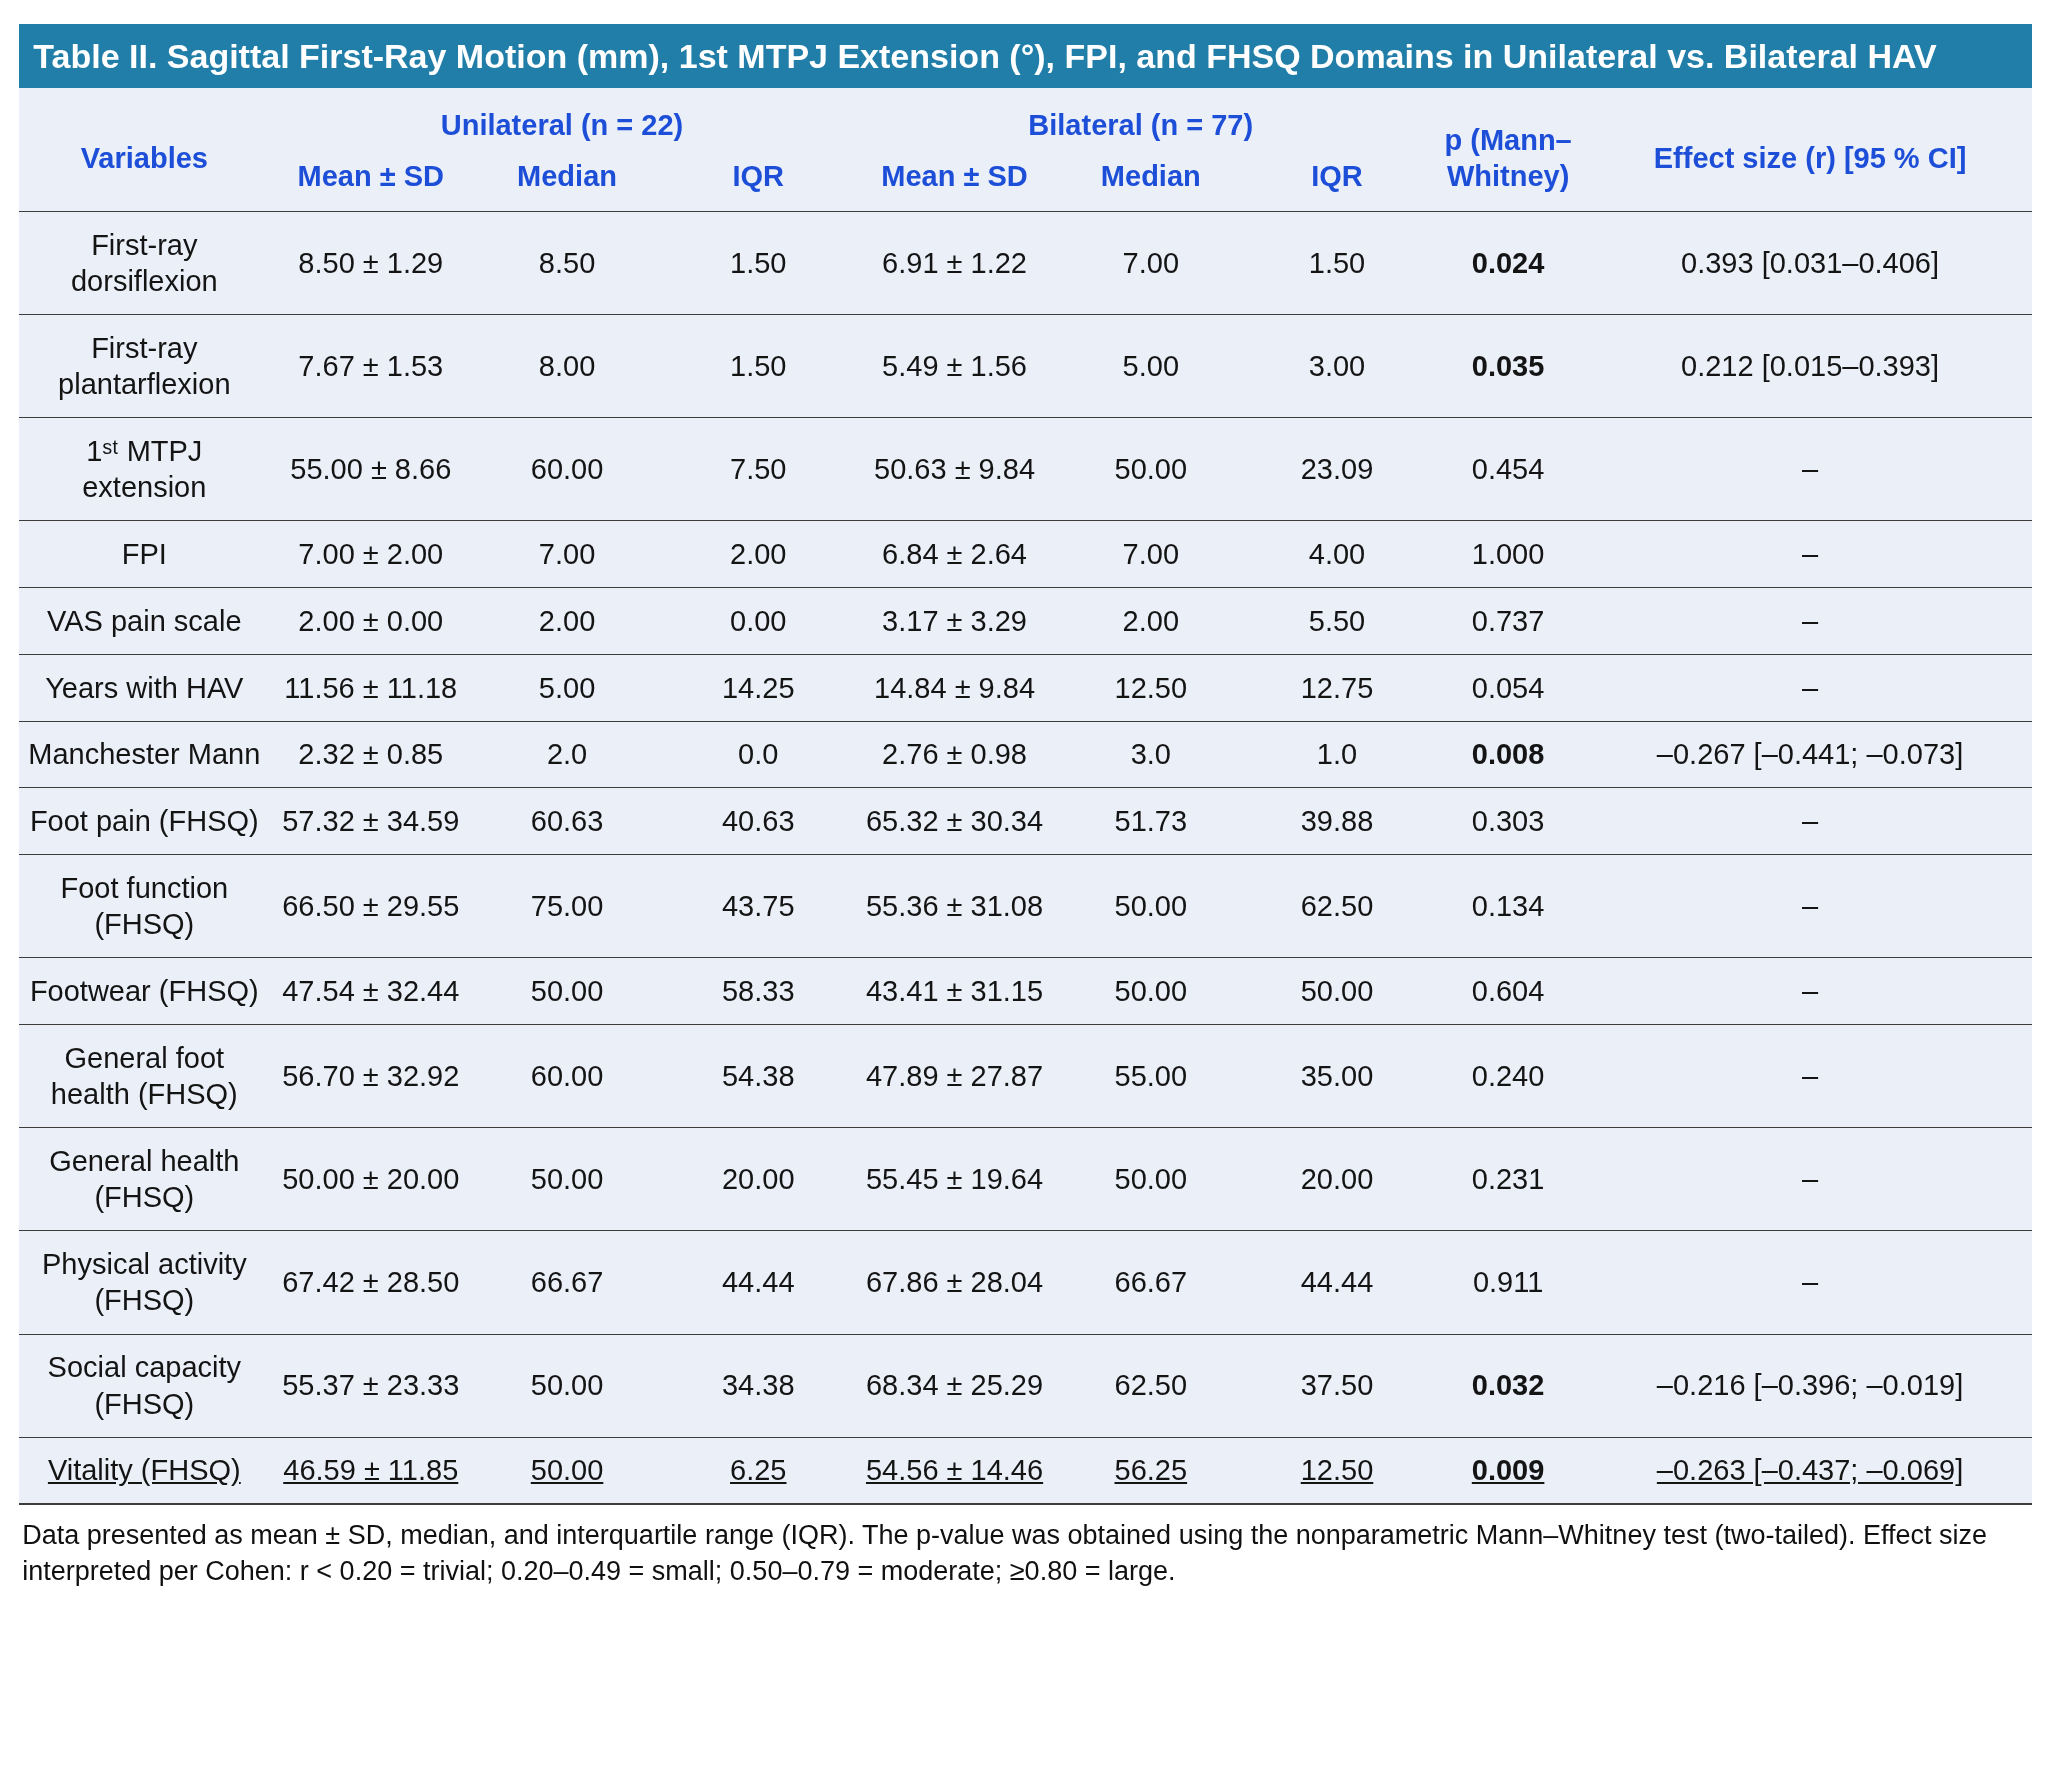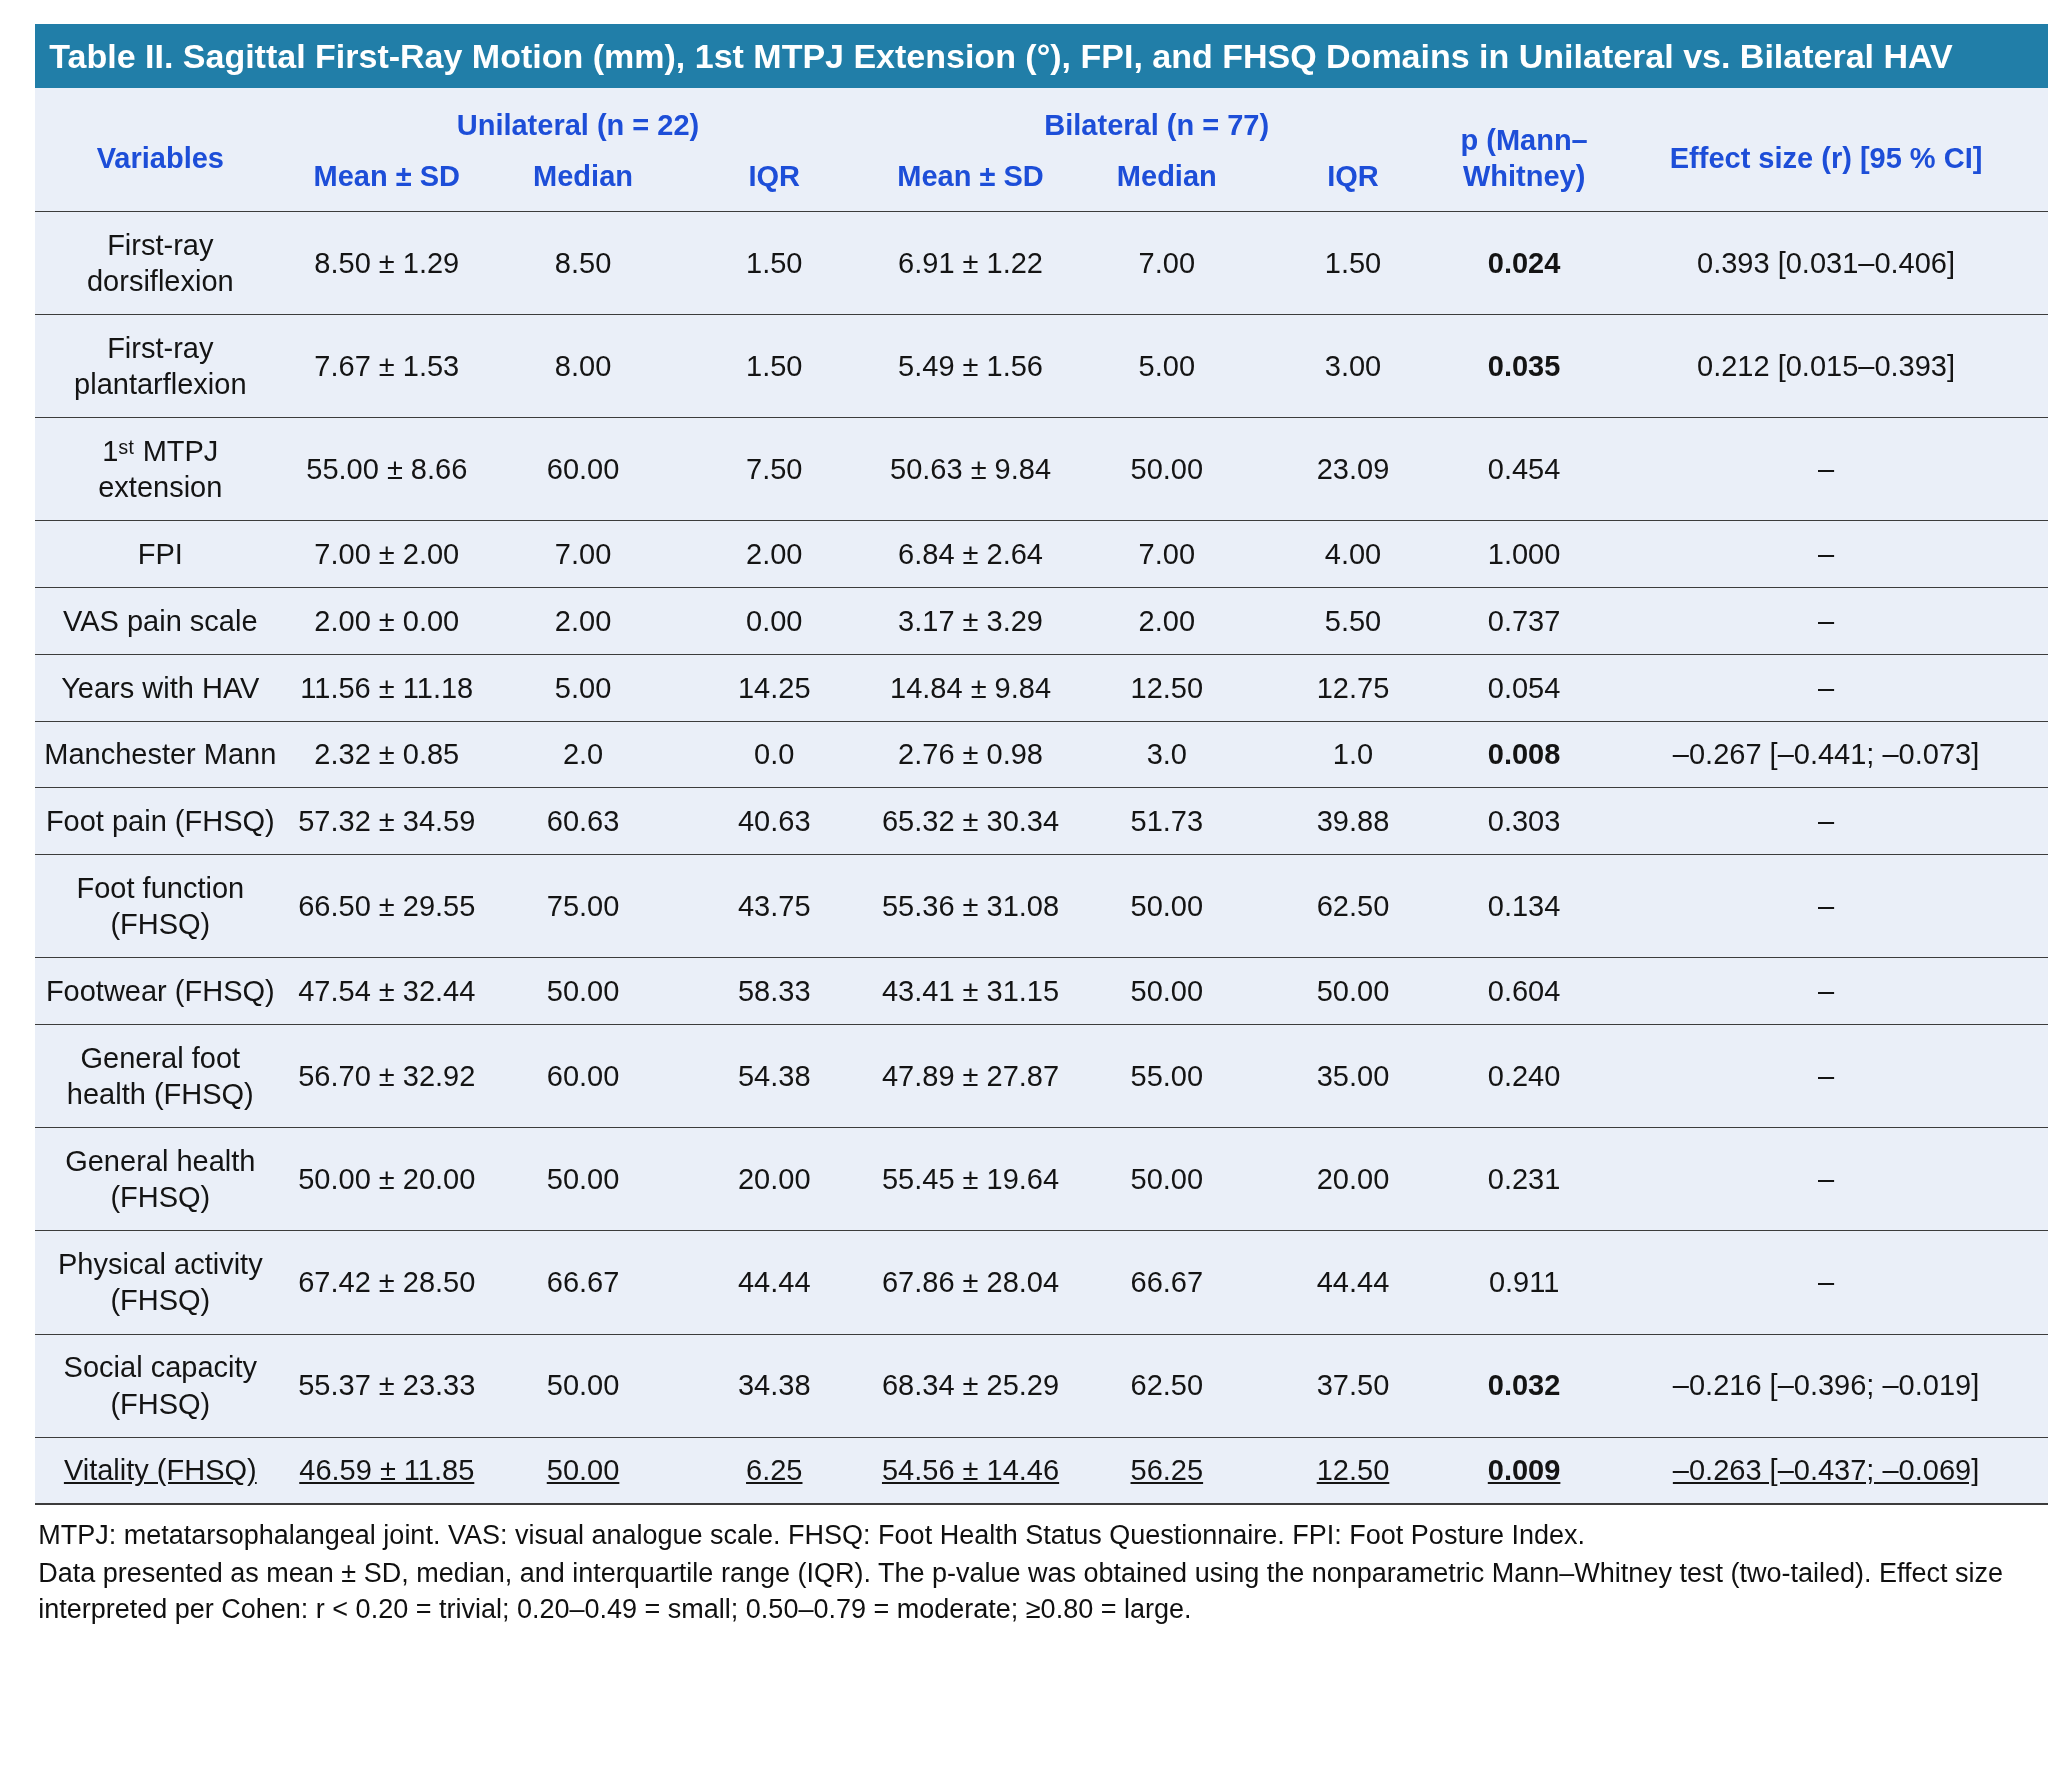--- a/index.html
+++ b/index.html
@@ -7,21 +7,20 @@
     padding: 0;
     background: #ffffff;
     font-family: "Liberation Sans", "DejaVu Sans", sans-serif;
     color: #141414;
   }
   .page {
     width: 2050px;
     box-sizing: border-box;
     padding: 24px 18.5px 9.2px 18.5px;
     background: #ffffff;
-    margin-left: 16px;
   }
   .title-bar {
     background: #217EA8;
     color: #ffffff;
     font-weight: 700;
     font-size: 34px;
     line-height: 1.1;
     padding: 14px 14.8px 13px 14.8px;
   }
   table.data-table {
@@ -279,18 +278,17 @@
           <td class="cell-bi-mean-sd">54.56 ± 14.46</td>
           <td class="cell-bi-median">56.25</td>
           <td class="cell-bi-iqr">12.50</td>
           <td class="cell-p bold">0.009</td>
           <td class="cell-effect">–0.263 [–0.437; –0.069]</td>
         </tr>
       </tbody>
   </table>
 
   <div class="footnotes">
-    <p>MTPJ: metatarsophalangeal joint. VAS: visual analogue scale. FHSQ: Foot Health Status Questionnaire. FPI: Foot Posture Index.</p>
     <p>Data presented as mean ± SD, median, and interquartile range (IQR). The p-value was obtained using the nonparametric Mann–Whitney test (two-tailed). Effect size interpreted per Cohen: r &lt; 0.20 = trivial; 0.20–0.49 = small; 0.50–0.79 = moderate; ≥0.80 = large.</p>
   </div>
 
 </div>
 
 
 </body></html>

